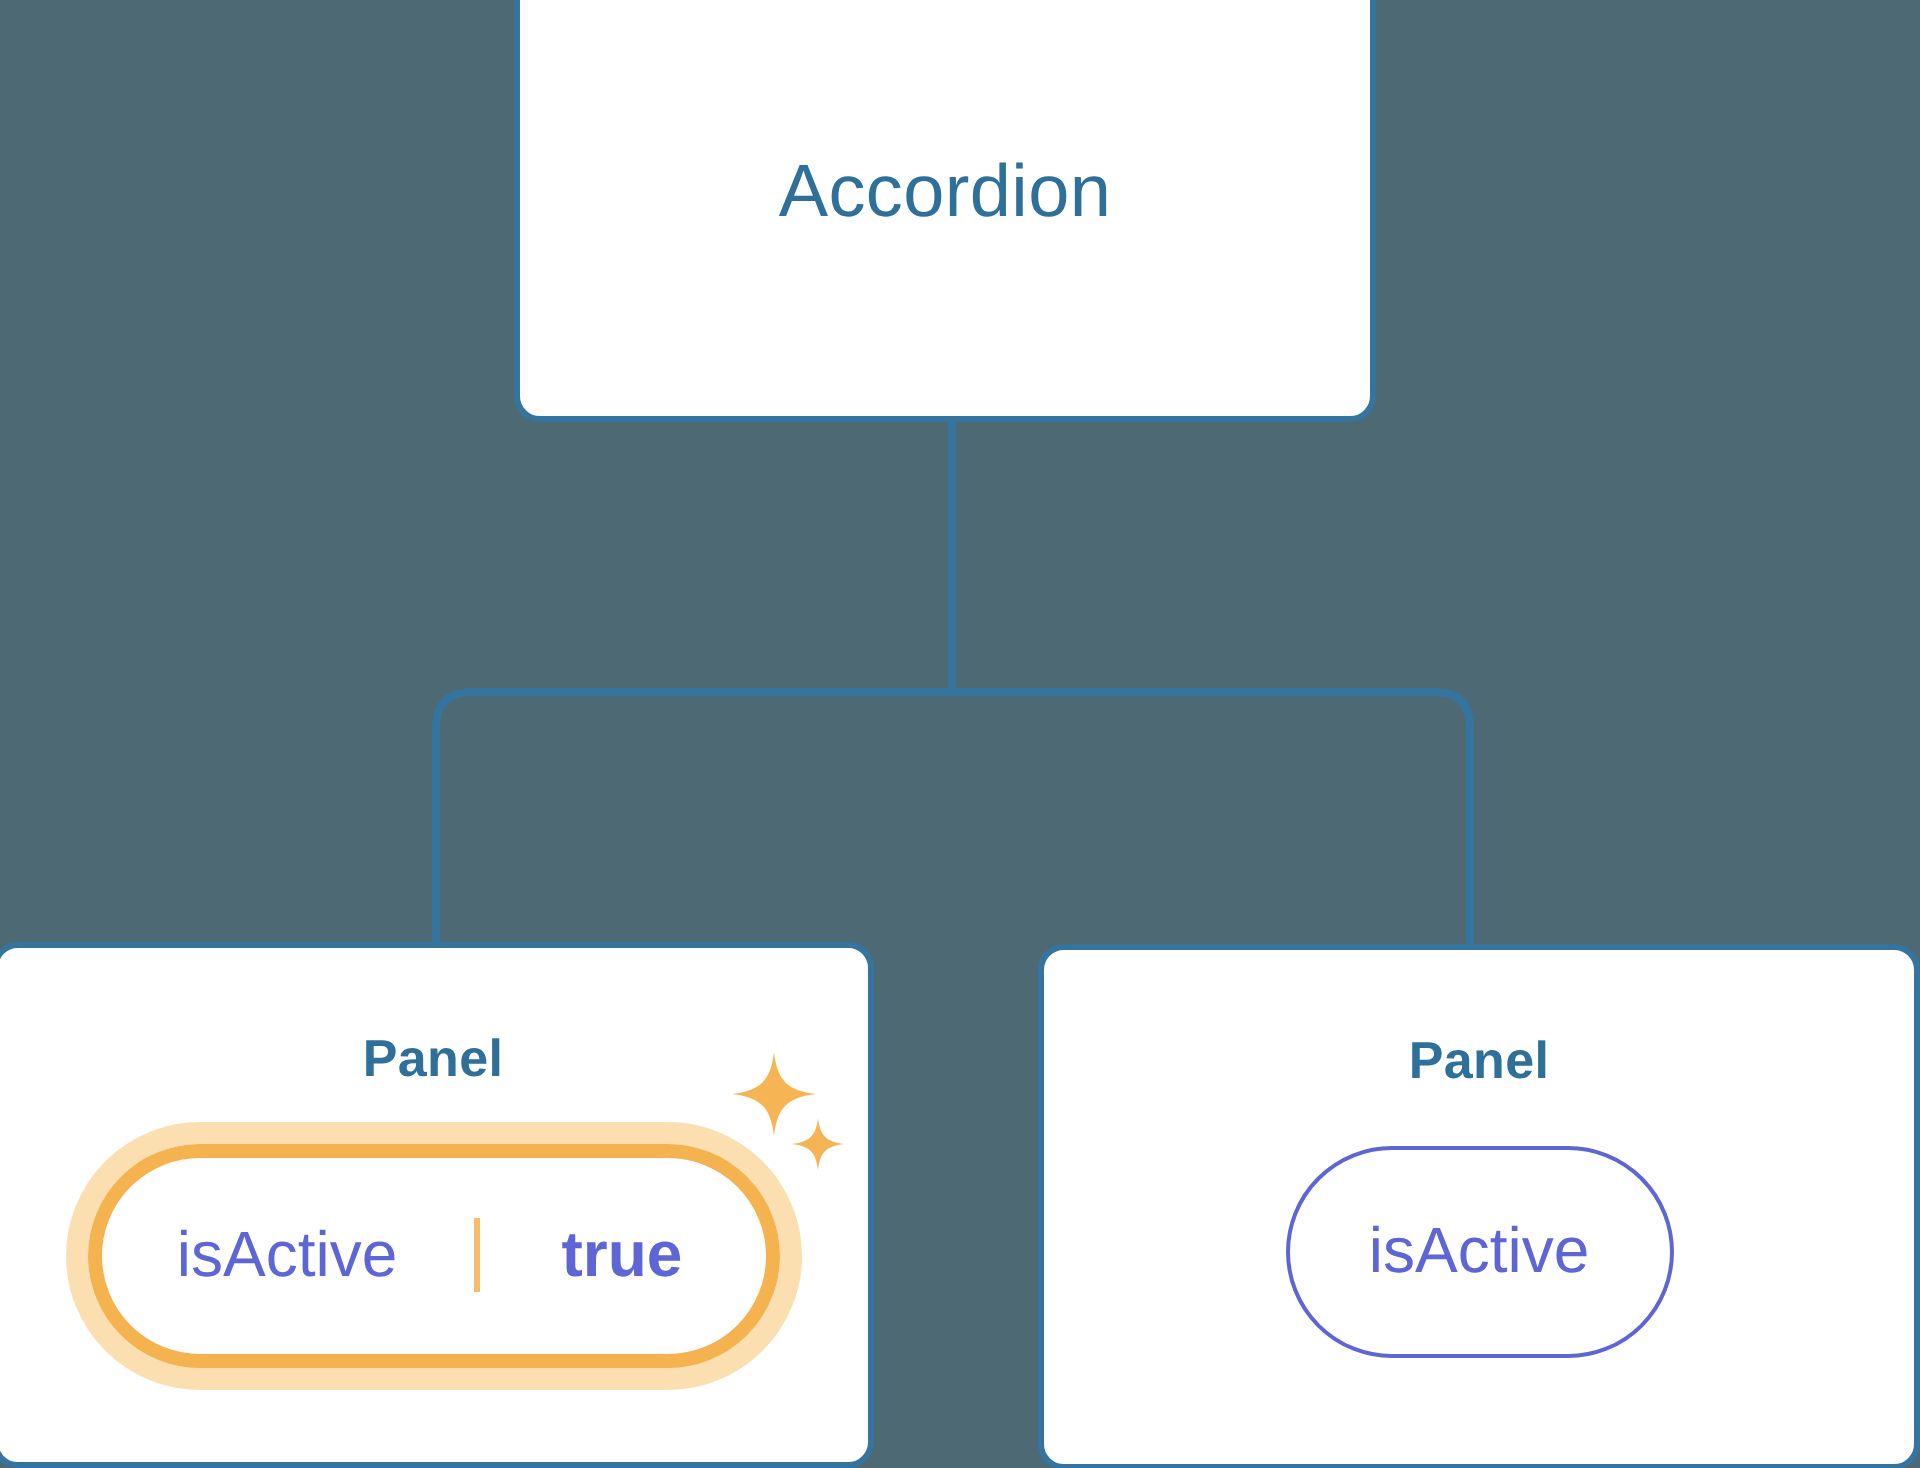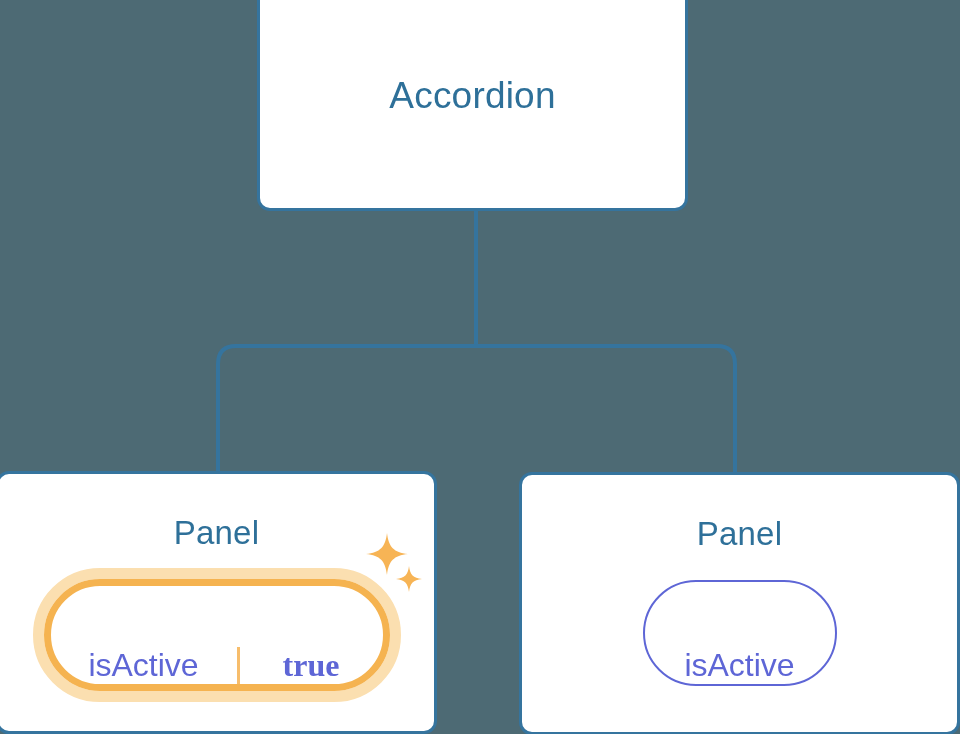--- a/index.html
+++ b/index.html
@@ -62,57 +62,58 @@
   }
 
   .node-panel {
     width: 441px;
     height: 263px;
     padding-top: 41px;
     align-items: center;
   }
 
   .node-panel .node-title {
-    font-size: 33px;
+    font-size: 26px;
+    font-weight: bold;
   }
 
   .panel-left  { left: -4px;  top: 471px; }
   .panel-right { left: 519px; top: 472px; }
 
   
   .pill-wrap {
     position: relative;
     margin-top: 28px;
     display: inline-flex;
   }
 
   .pill {
     position: relative;
     display: flex;
-    align-items: flex-end;
+    align-items: center;
     background: #ffffff;
     border: 2px solid #5e66d6;
     border-radius: 999px;
     height: 106px;
     z-index: 2;
   }
 
   .pill-cell {
     display: flex;
     align-items: center;
     justify-content: center;
     color: #5e66d6;
     font-size: 32px;
     font-weight: 400;
     white-space: nowrap;
     padding: 0 30px;
   }
 
   .pill-cell.cell-key   { min-width: 190px; }
-  .pill-cell.cell-value { min-width: 150px; border-left: 2px solid #5e66d6; font-family: Liberation Serif, serif; }
+  .pill-cell.cell-value { min-width: 150px; border-left: 2px solid #5e66d6; }
 
   
   .pill-wrap.is-highlighted .pill {
     border: 7px solid #f5b350;
     height: 112px;
   }
   .pill-wrap.is-highlighted .pill-cell.cell-value {
     border-left: 3px solid #f7bd6b;
     font-weight: bold;
   }

